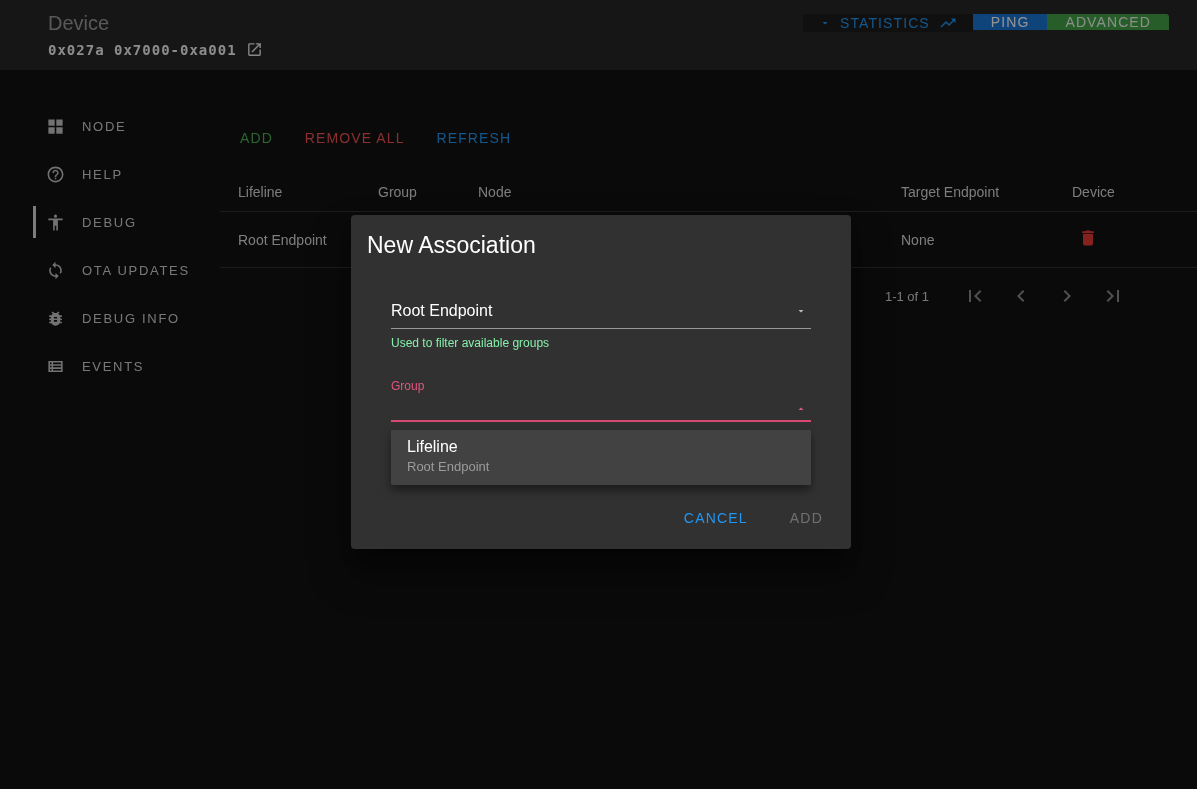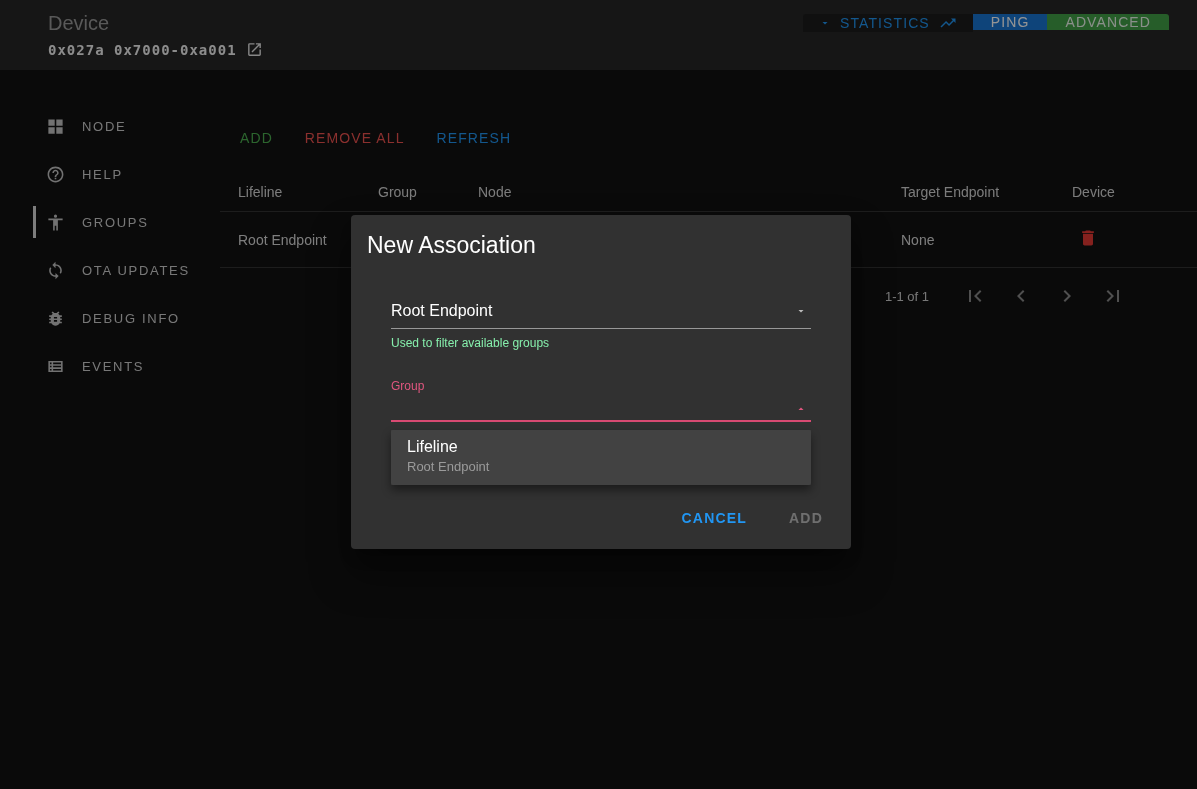--- a/index.html
+++ b/index.html
@@ -98,21 +98,21 @@
   .g-select .caret{ width:12px; height:12px; fill:#e0567f; }
   .menu{
     margin-top:8px; background:#383838; border-radius:2px;
     box-shadow:0 5px 10px rgba(0,0,0,.45);
   }
   .menu-item{ background:rgba(255,255,255,0.055); padding:8px 16px 11px; cursor:pointer; }
   .mi-title{ font-size:16px; color:#fff; }
   .mi-sub{ font-size:13px; color:#9b9b9b; margin-top:3px; }
   .m-actions{ display:flex; justify-content:flex-end; align-items:center;
               padding:16px 12px 8px; gap:10px; }
-  .a-btn{ font-size:14px; font-weight:700; letter-spacing:1.2px; padding:9px 16px;
+  .a-btn{ font-size:14px; font-weight:400; letter-spacing:1.2px; padding:9px 16px;
           cursor:pointer; }
   .a-cancel{ color:#2196f3; }
   .a-add{ color:rgba(255,255,255,0.30); }
 </style>
 </head>
 <body>
 
 <div class="header">
   <div class="device-block">
     <div class="device-title">Device</div>
@@ -152,21 +152,21 @@
   <div class="side-item">
     <svg viewBox="0 0 24 24">
         <path d="M11 18h2v-2h-2v2zm1-16C6.48 2 2 6.48 2 12s4.48 10 10 10 10-4.48 10-10S17.52 2 12 2zm0 18c-4.41 0-8-3.59-8-8s3.59-8 8-8 8 3.59 8 8-3.59 8-8 8zm0-14c-2.21 0-4 1.79-4 4h2c0-1.1.9-2 2-2s2 .9 2 2c0 2-3 1.75-3 5h2c0-2.25 3-2.5 3-5 0-2.21-1.79-4-4-4z"></path>
       </svg>
     <span>HELP</span>
   </div>
   <div class="side-item active">
     <svg viewBox="0 0 24 24">
         <path d="M12 2a2 2 0 1 1 0 4 2 2 0 0 1 0-4zm9 7h-6v13h-2v-6h-2v6H9V9H3V7h18v2z"></path>
       </svg>
-    <span>GROUPS</span>
+    <span>DEBUG</span>
   </div>
   <div class="side-item">
     <svg viewBox="0 0 24 24">
         <path d="M12 4V1L8 5l4 4V6c3.31 0 6 2.69 6 6 0 1.01-.25 1.97-.7 2.8l1.46 1.46A7.93 7.93 0 0 0 20 12c0-4.42-3.58-8-8-8zm0 14c-3.31 0-6-2.69-6-6 0-1.01.25-1.97.7-2.8L5.24 7.74A7.93 7.93 0 0 0 4 12c0 4.42 3.58 8 8 8v3l4-4-4-4v3z"></path>
       </svg>
     <span>OTA UPDATES</span>
   </div>
   <div class="side-item">
     <svg viewBox="0 0 24 24">
         <path d="M20 8h-2.81a5.985 5.985 0 0 0-1.82-1.96L17 4.41 15.59 3l-2.17 2.17a6.002 6.002 0 0 0-2.83 0L8.41 3 7 4.41l1.62 1.63C7.88 6.55 7.26 7.22 6.81 8H4v2h2.09c-.05.33-.09.66-.09 1v1H4v2h2v1c0 .34.04.67.09 1H4v2h2.81c1.04 1.79 2.97 3 5.19 3s4.15-1.21 5.19-3H20v-2h-2.09c.05-.33.09-.66.09-1v-1h2v-2h-2v-1c0-.34-.04-.67-.09-1H20V8zm-6 8h-4v-2h4v2zm0-4h-4v-2h4v2z"></path>

